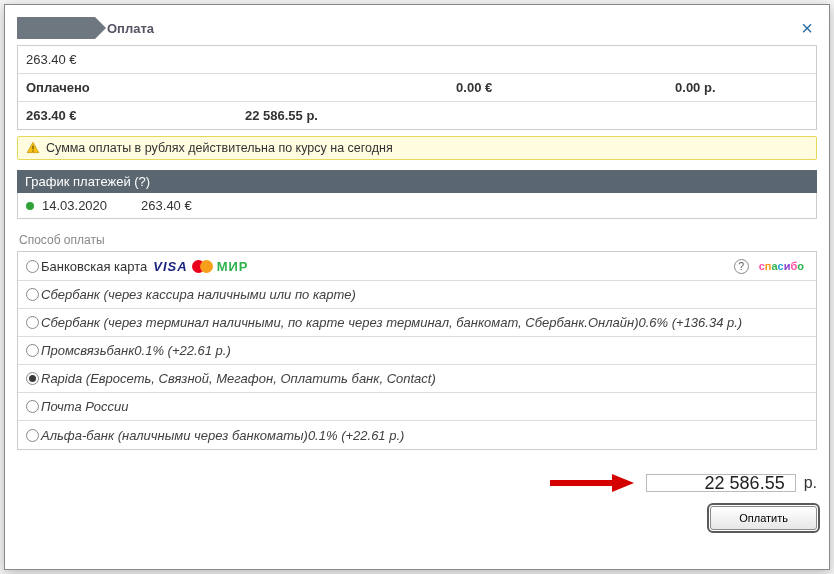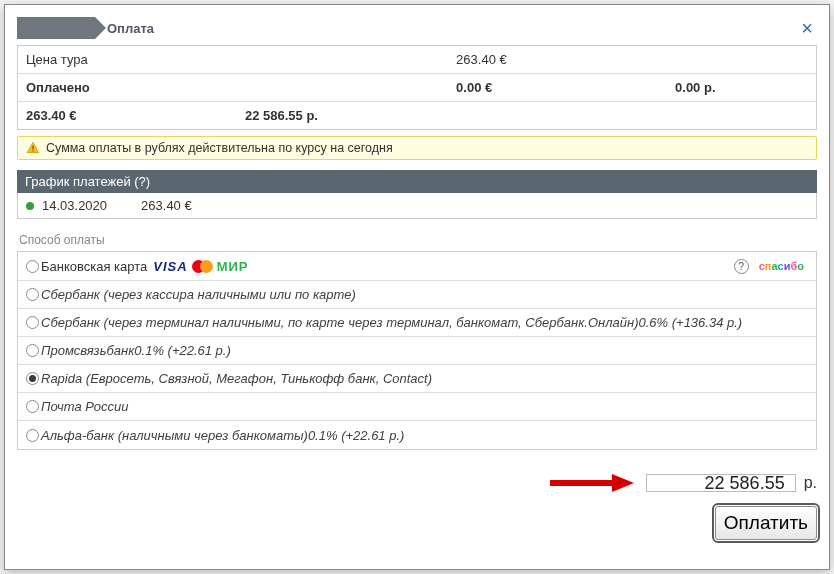--- a/index.html
+++ b/index.html
@@ -189,25 +189,25 @@
     font-family: inherit;
   }
   .currency-sym { font-size: 16px; color: #333; }
   .buttons {
     margin-top: 14px;
     display: flex;
     justify-content: flex-end;
     gap: 8px;
   }
   .btn {
-    padding: 5px 8px;
+    padding: 5px 28px;
     border: 1px solid #8a8a8a;
     background: linear-gradient(#fff, #e7e7e7);
     border-radius: 3px;
-    font-size: 19px;
+    font-size: 11px;
     cursor: pointer;
     font-family: inherit;
   }
   .btn.primary {
     outline: 2px solid #5a5a5a;
     outline-offset: 1px;
   }
 </style>
 </head>
 <body>
@@ -216,21 +216,20 @@
   <div class="inner">
 
     <div class="header">
       <div class="arrow-chip"></div>
       <div class="header-title">Оплата</div>
       <div class="close">×</div>
     </div>
 
     <div class="summary">
       <div class="summary-row">
-        <div class="label">Цена тура</div>
         <div class="col2">263.40 €</div>
         <div class="col3"></div>
       </div>
       <div class="summary-row bold">
         <div class="label">Оплачено</div>
         <div class="col2">0.00 €</div>
         <div class="col3">0.00 р.</div>
       </div>
       <div class="summary-row bold">
         <div class="col2">263.40 €</div>
@@ -285,21 +284,21 @@
       <div class="method-row">
         <span class="radio"></span>
         <span class="method-text">Сбербанк (через терминал наличными, по карте через терминал, банкомат, Сбербанк.Онлайн)0.6% (+136.34 р.)</span>
       </div>
       <div class="method-row">
         <span class="radio"></span>
         <span class="method-text">Промсвязьбанк0.1% (+22.61 р.)</span>
       </div>
       <div class="method-row">
         <span class="radio checked"></span>
-        <span class="method-text">Rapida (Евросеть, Связной, Мегафон, Тинькофф банк, Contact)</span>
+        <span class="method-text">Rapida (Евросеть, Связной, Мегафон, Оплатить банк, Contact)</span>
       </div>
       <div class="method-row">
         <span class="radio"></span>
         <span class="method-text">Почта России</span>
       </div>
       <div class="method-row">
         <span class="radio"></span>
         <span class="method-text">Альфа-банк (наличными через банкоматы)0.1% (+22.61 р.)</span>
       </div>
     </div>

